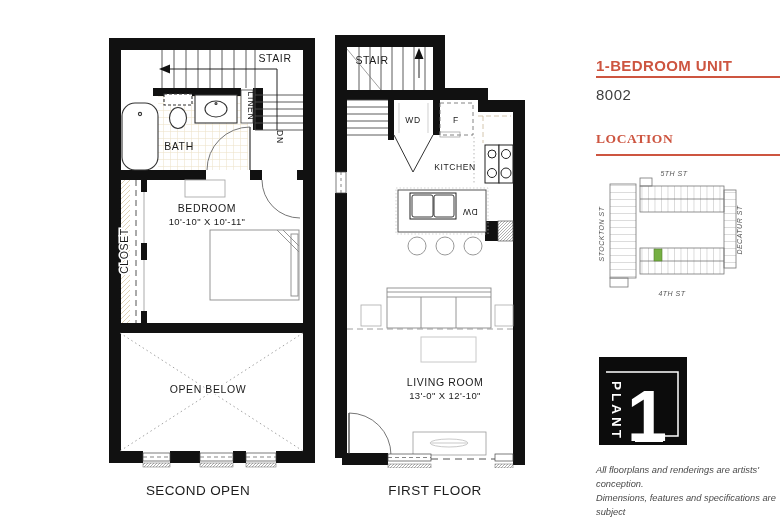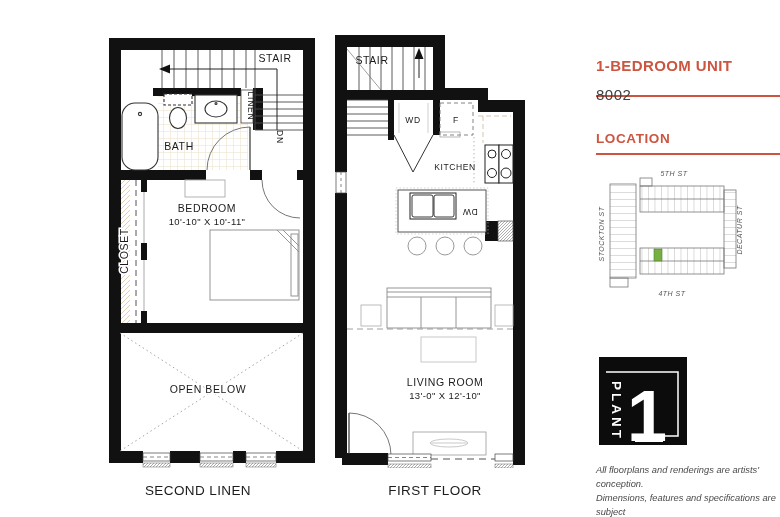--- a/index.html
+++ b/index.html
@@ -9,25 +9,25 @@
   svg text{font-family:"Liberation Sans",sans-serif;fill:#1a1a1a;}
   .pl {font-size:10.5px;letter-spacing:0.6px;}
   .pld{font-size:9.5px;letter-spacing:0.4px;}
   .pls{font-size:8.5px;letter-spacing:0.6px;}
   .plv{font-size:8.5px;letter-spacing:0.8px;}
   .halo{paint-order:stroke;stroke:#fff;stroke-width:3px;}
   .caption{position:absolute;width:180px;text-align:center;font-size:13.5px;
            letter-spacing:0.4px;color:#1c1c1c;font-weight:500;}
   .panel-title{position:absolute;left:588px;top:57px;width:184px;color:#cd5540;
                font-weight:bold;font-size:15px;letter-spacing:0.4px;
-               border-bottom:2px solid #cd5540;padding-bottom:21px;}
+               border-bottom:2px solid #cd5540;padding-bottom:2px;}
   .unit-number{position:absolute;left:588px;top:86px;font-size:15px;color:#3f3f3f;letter-spacing:0.5px;}
   .location-title{position:absolute;left:588px;top:131px;width:184px;color:#cd5540;
                   font-weight:bold;font-size:13.5px;letter-spacing:0.6px;
-                  border-bottom:2px solid #cd5540;padding-bottom:7px;}
+                  border-bottom:2px solid #cd5540;padding-bottom:7px;font-family:Liberation Serif, serif;}
   .map-text{font-size:7px;font-style:italic;fill:#555;letter-spacing:0.5px;}
   .logo{position:absolute;left:591px;top:357px;width:88px;height:88px;}
   .logo-brand{font-size:13.5px;font-weight:bold;letter-spacing:3px;fill:#fff;}
   .logo-one{font-size:72px;font-weight:bold;fill:#fff;}
   .disclaimer{position:absolute;left:588px;top:463px;width:200px;font-size:9.3px;
               font-style:italic;color:#4a4a4a;line-height:14px;}
 </style>
 </head>
 <body>
 
@@ -229,21 +229,21 @@
     <g>
       <rect x="55" y="421" width="43" height="7" fill="#fff" stroke="#444" stroke-width="0.7"></rect>
       <path d="M55 424.5H98" stroke="#555" stroke-width="0.7" stroke-dasharray="4,3"></path>
       <rect x="55" y="431" width="43" height="4" fill="url(#grayhatch)" stroke="#666" stroke-width="0.5"></rect>
       <path d="M98 426H162" stroke="#555" stroke-width="1" stroke-dasharray="7,5"></path>
       <rect x="162" y="421" width="18" height="7" fill="#fff" stroke="#444" stroke-width="0.7"></rect>
       <rect x="162" y="431" width="18" height="4" fill="url(#grayhatch)" stroke="#666" stroke-width="0.5"></rect>
     </g>
   </svg>
 
-  <div class="caption" style="left:100px;top:483px;">SECOND LINEN</div>
+  <div class="caption" style="left:100px;top:483px;">SECOND OPEN</div>
   <div class="caption" style="left:337px;top:483px;">FIRST FLOOR</div>
 
   <div class="panel-title">1-BEDROOM UNIT</div>
   <div class="unit-number">8002</div>
   <div class="location-title">LOCATION</div>
 
   <svg class="abs" style="left:588px;top:164px;" width="184" height="136" viewBox="0 0 184 136">
     <text x="78" y="12" text-anchor="middle" class="map-text">5TH ST</text>
     <text x="76" y="132" text-anchor="middle" class="map-text">4TH ST</text>
     <text text-anchor="middle" class="map-text" transform="rotate(-90 8,70)" x="8" y="70">STOCKTON ST</text>

